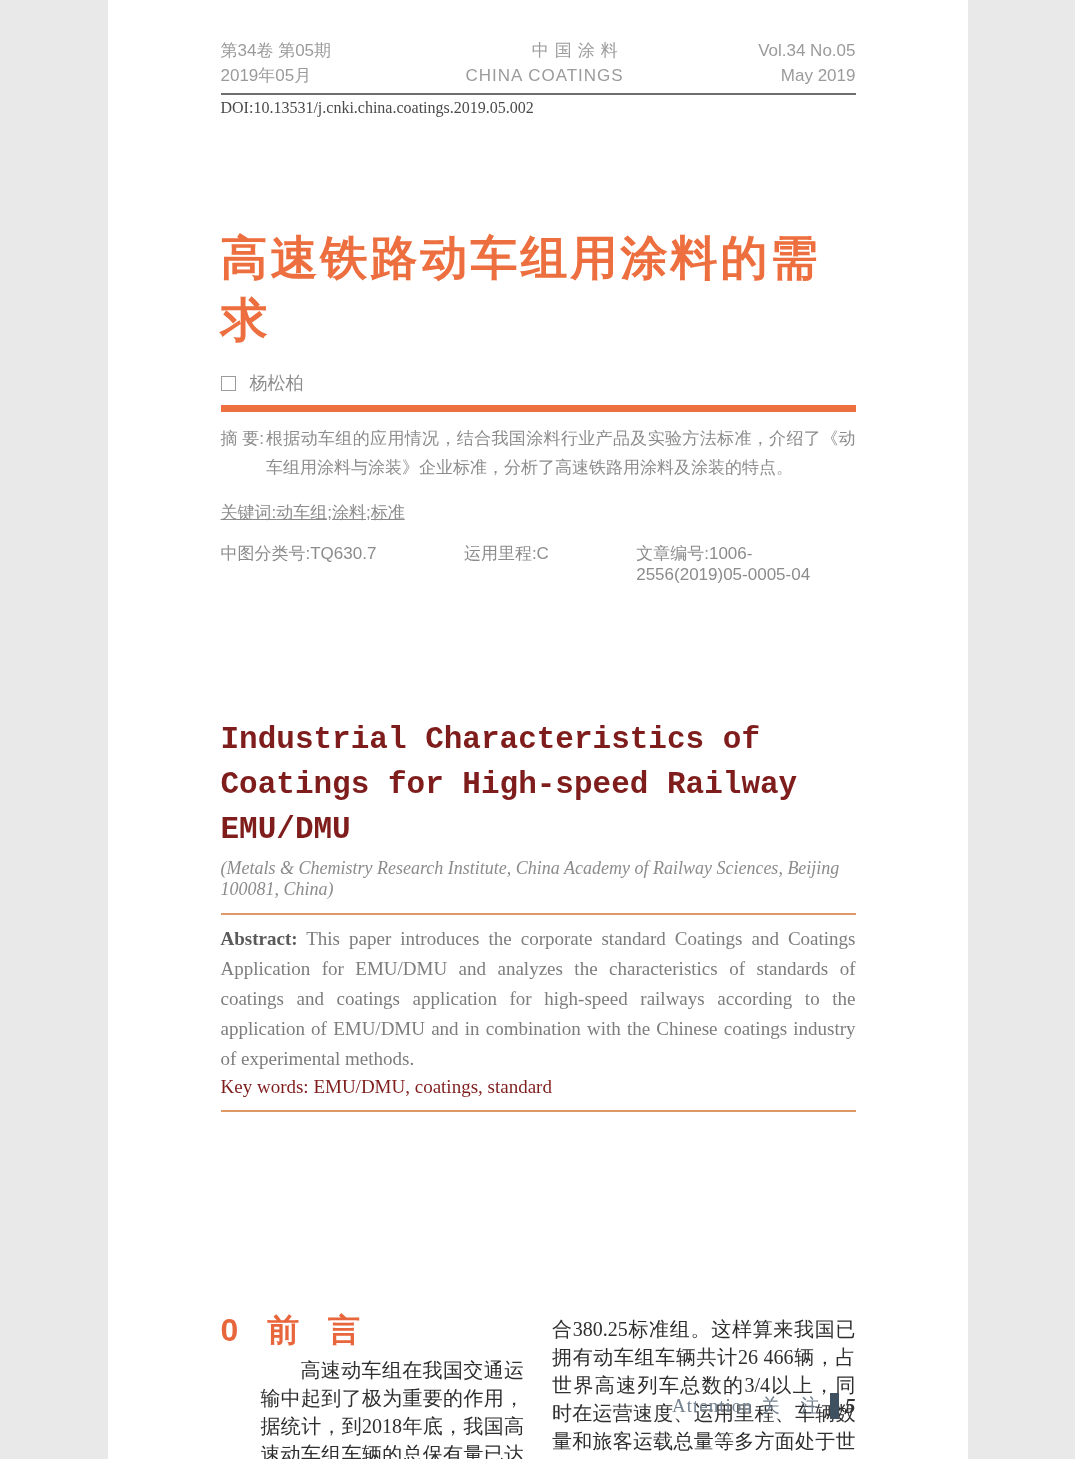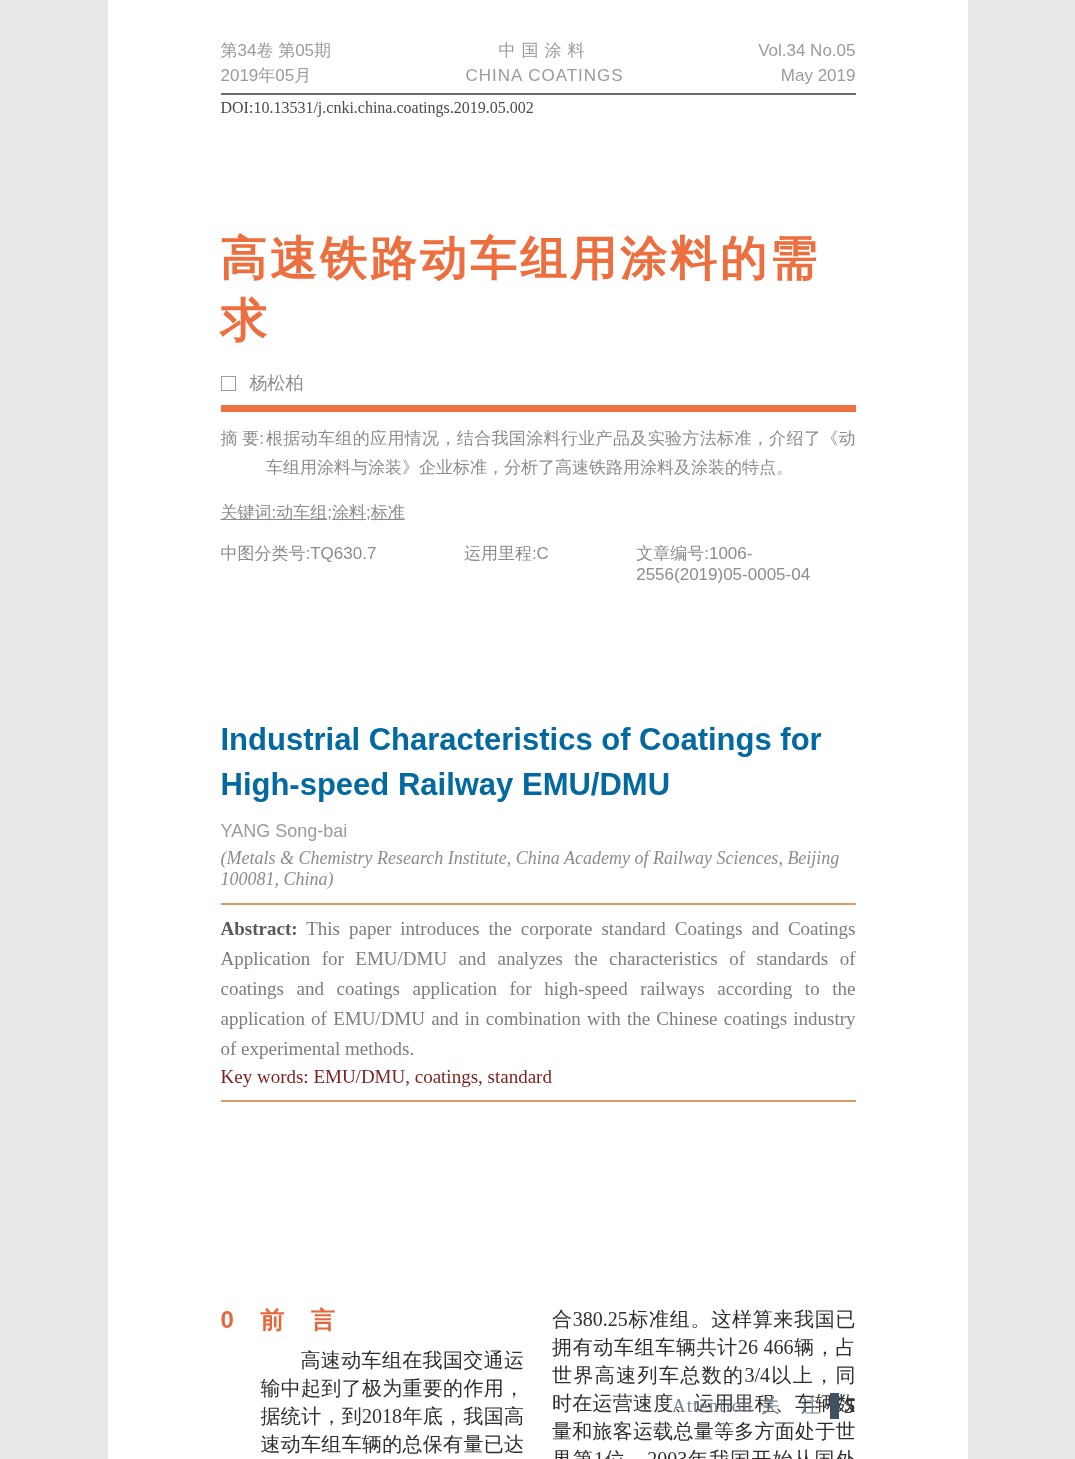--- a/index.html
+++ b/index.html
@@ -11,21 +11,21 @@
     font-family:"Liberation Sans",sans-serif;
     box-sizing:border-box;
     padding:38px 112px 0 113px;
     overflow:hidden;
   }
   
   .jheader{display:flex;justify-content:space-between;color:#9b9b9b;font-size:17px;line-height:25px;}
   .jheader .col{display:flex;flex-direction:column;}
   .jheader .center{text-align:center;letter-spacing:1px;}
   .jheader .right{text-align:right;}
-  .jheader .journal-cn{letter-spacing:6px;}
+  .jheader .journal-cn{letter-spacing:6px;text-align:right;}
   .hdr-rule{height:2px;background:#6e6e6e;margin-top:5px;}
   .doi{color:#4a4a4a;font-size:16px;margin-top:4px;font-family:"Liberation Serif",serif;}
   
   .cn-title{
     margin:110px 0 0 0;
     color:#ed6e3e;
     font-size:47px;
     font-weight:bold;
     letter-spacing:3px;
     line-height:62px;
@@ -43,37 +43,37 @@
   .abs-row{display:flex;}
   .abs-row .lbl{white-space:nowrap;margin-right:2px;}
   .abs-row .txt{flex:1;text-align:justify;}
   .kw-row{margin-top:19px;color:#8c8c8c;font-size:17px;text-decoration:underline;}
   .clc-row{display:flex;margin-top:18px;color:#8c8c8c;font-size:17px;}
   .clc-row .seg1{width:322px;}
   .clc-row .seg2{width:228px;}
   
   .en-title{
     margin:132px 0 0 0;
-    color:#0369a1;
+    color:#7f1d1d;
     font-size:31px;font-weight:bold;
     line-height:45px;
-    font-family:Liberation Sans, sans-serif;
+    font-family:Liberation Mono, monospace;
   }
   .en-author{margin-top:14px;color:#9b9b9b;font-size:18px;}
   .en-affil{margin-top:6px;color:#8c8c8c;font-size:18px;font-style:italic;font-family:"Liberation Serif",serif;}
   .thin-orange-rule{height:2px;background:#dd9a66;margin-top:13px;}
   .abs-en{margin-top:9px;color:#7d7d7d;font-size:19px;line-height:30px;text-align:justify;font-family:"Liberation Serif",serif;}
   .abs-en .bold-lbl{font-weight:bold;color:#5a5a5a;}
   .kw-en{margin-top:2px;color:#7f1d1d;font-size:19px;font-family:"Liberation Serif",serif;}
   .rule2{margin-top:12px;}
   
   .body-cols{display:flex;margin-top:203px;gap:28px;}
   .bcol{width:411px;}
   .sec-heading{
-    color:#e8663c;font-size:24px;font-weight:bold;
+    color:#e8663c;font-size:32px;font-weight:bold;
     letter-spacing:10px;line-height:30px;margin-bottom:11px;
     font-family:"Liberation Sans",sans-serif;
   }
   .body-par{
     color:#2e2e2e;font-size:20px;line-height:28px;
     text-align:justify;font-family:"Liberation Serif",serif;
   }
   .indent-first{text-indent:2em;margin-left:40px;}
   
   .footnote-rule{height:2px;background:#3c3c3c;margin-top:15px;}
@@ -128,21 +128,20 @@
   <div class="kw-row">
     <span>关键词:</span><span>动车组;涂料;标准</span>
   </div>
   <div class="clc-row">
     <span class="seg1"><span>中图分类号:</span><span>TQ630.7</span></span>
     <span class="seg2"><span>运用里程:</span><span>C</span></span>
     <span class="seg3"><span>文章编号:</span><span>1006-2556(2019)05-0005-04</span></span>
   </div>
 
   <h2 class="en-title">Industrial Characteristics of Coatings for High-speed Railway EMU/DMU</h2>
-  <div class="en-author">YANG Song-bai</div>
   <div class="en-affil">(Metals &amp; Chemistry Research Institute, China Academy of Railway Sciences, Beijing 100081, China)</div>
   <div class="thin-orange-rule"></div>
   <div class="abs-en">
     <span class="bold-lbl">Abstract:</span><span> This paper introduces the corporate standard Coatings and Coatings Application for EMU/DMU and analyzes the characteristics of standards of coatings and coatings application for high-speed railways according to the application of EMU/DMU and in combination with the Chinese coatings industry of experimental methods.</span>
   </div>
   <div class="kw-en">
     <span class="bold-lbl">Key words:</span><span> EMU/DMU, coatings, standard</span>
   </div>
   <div class="thin-orange-rule rule2"></div>
 

